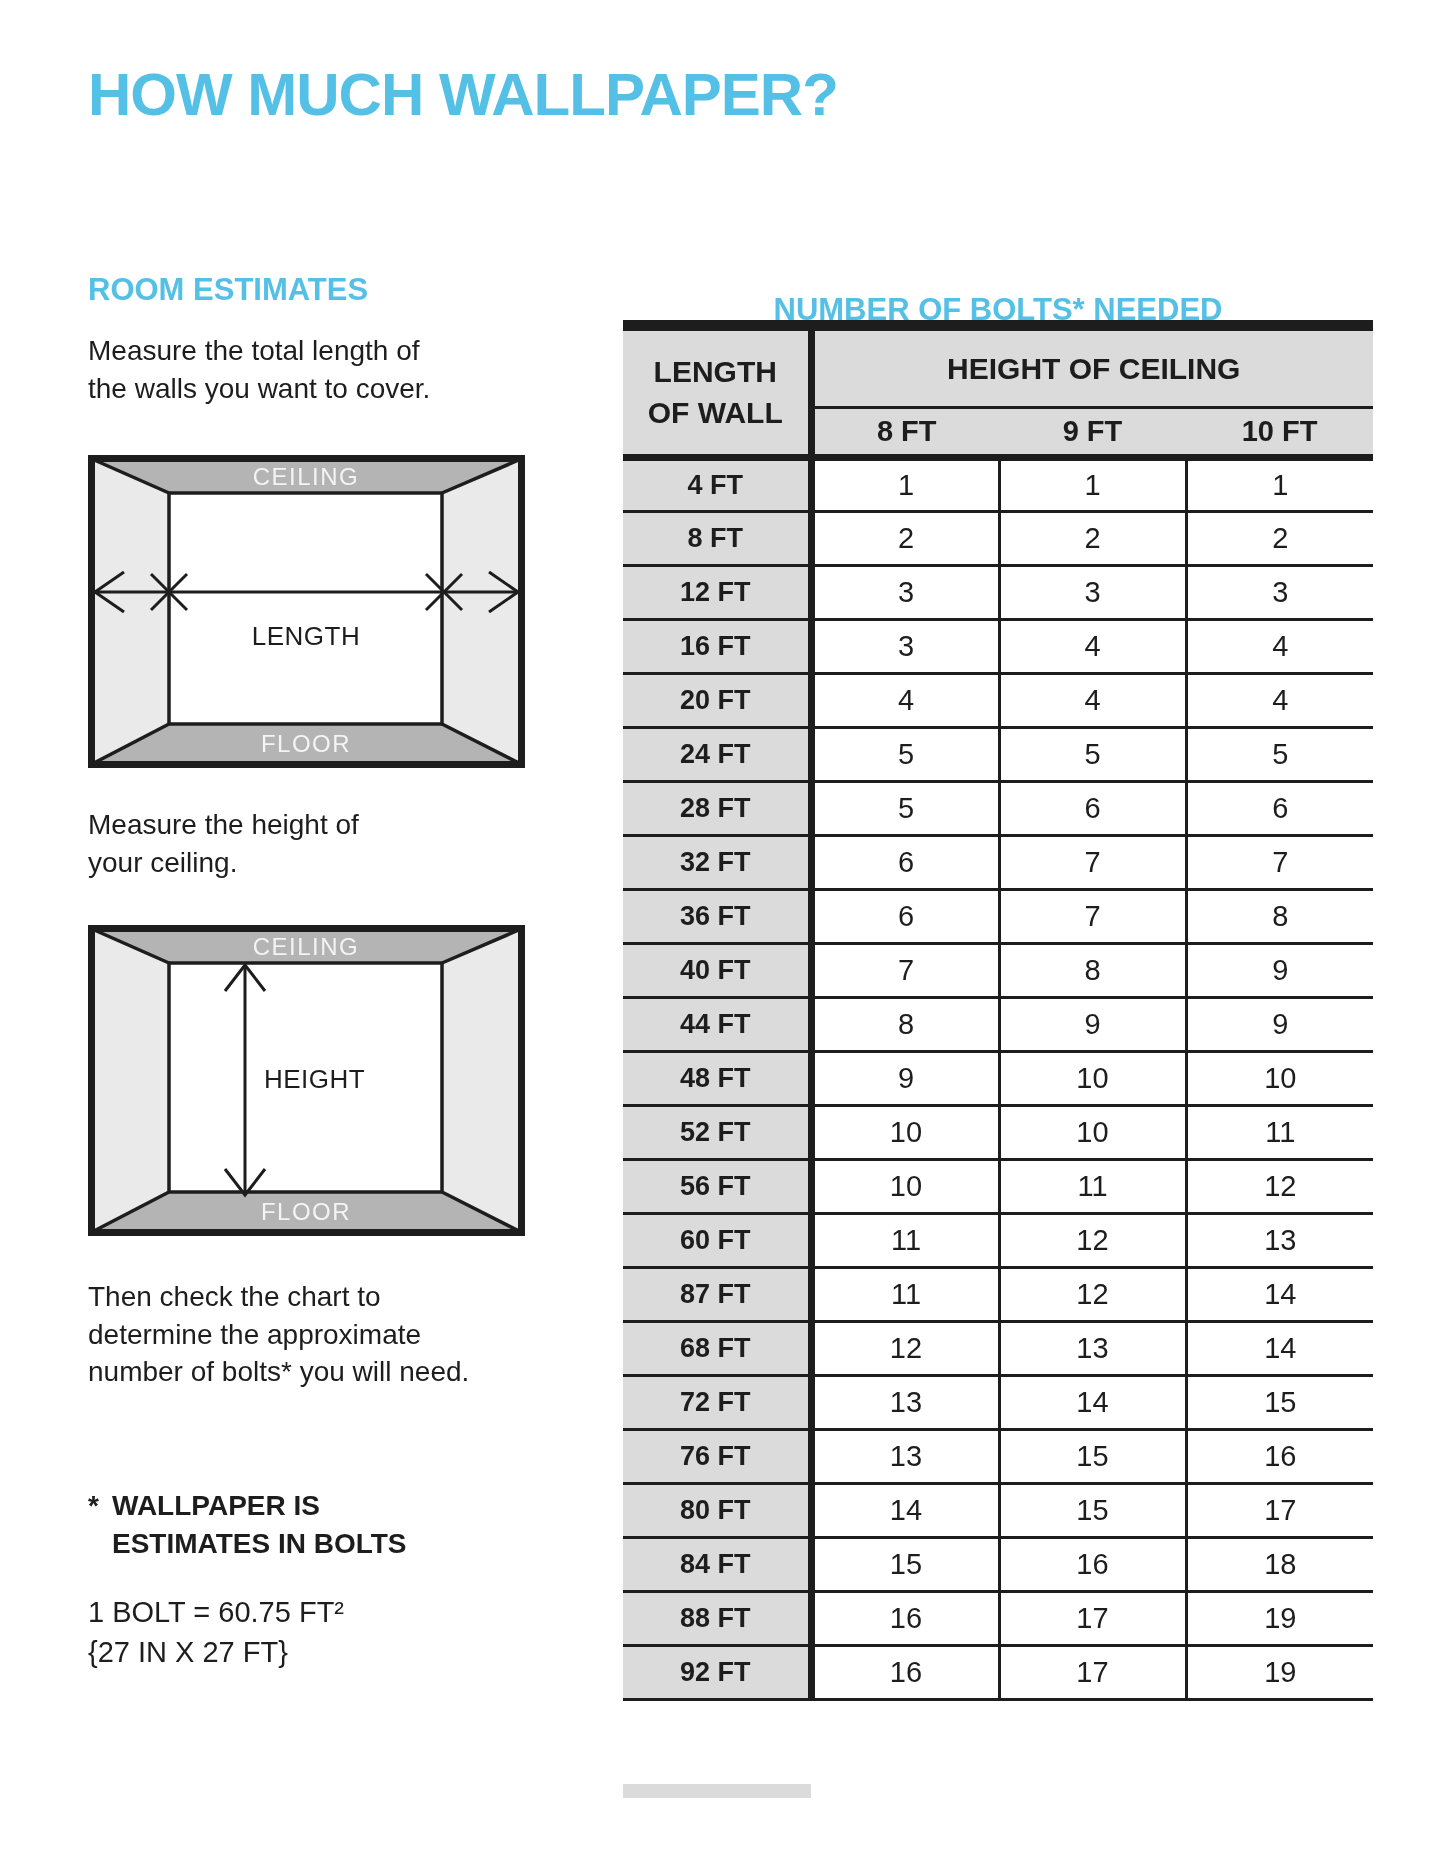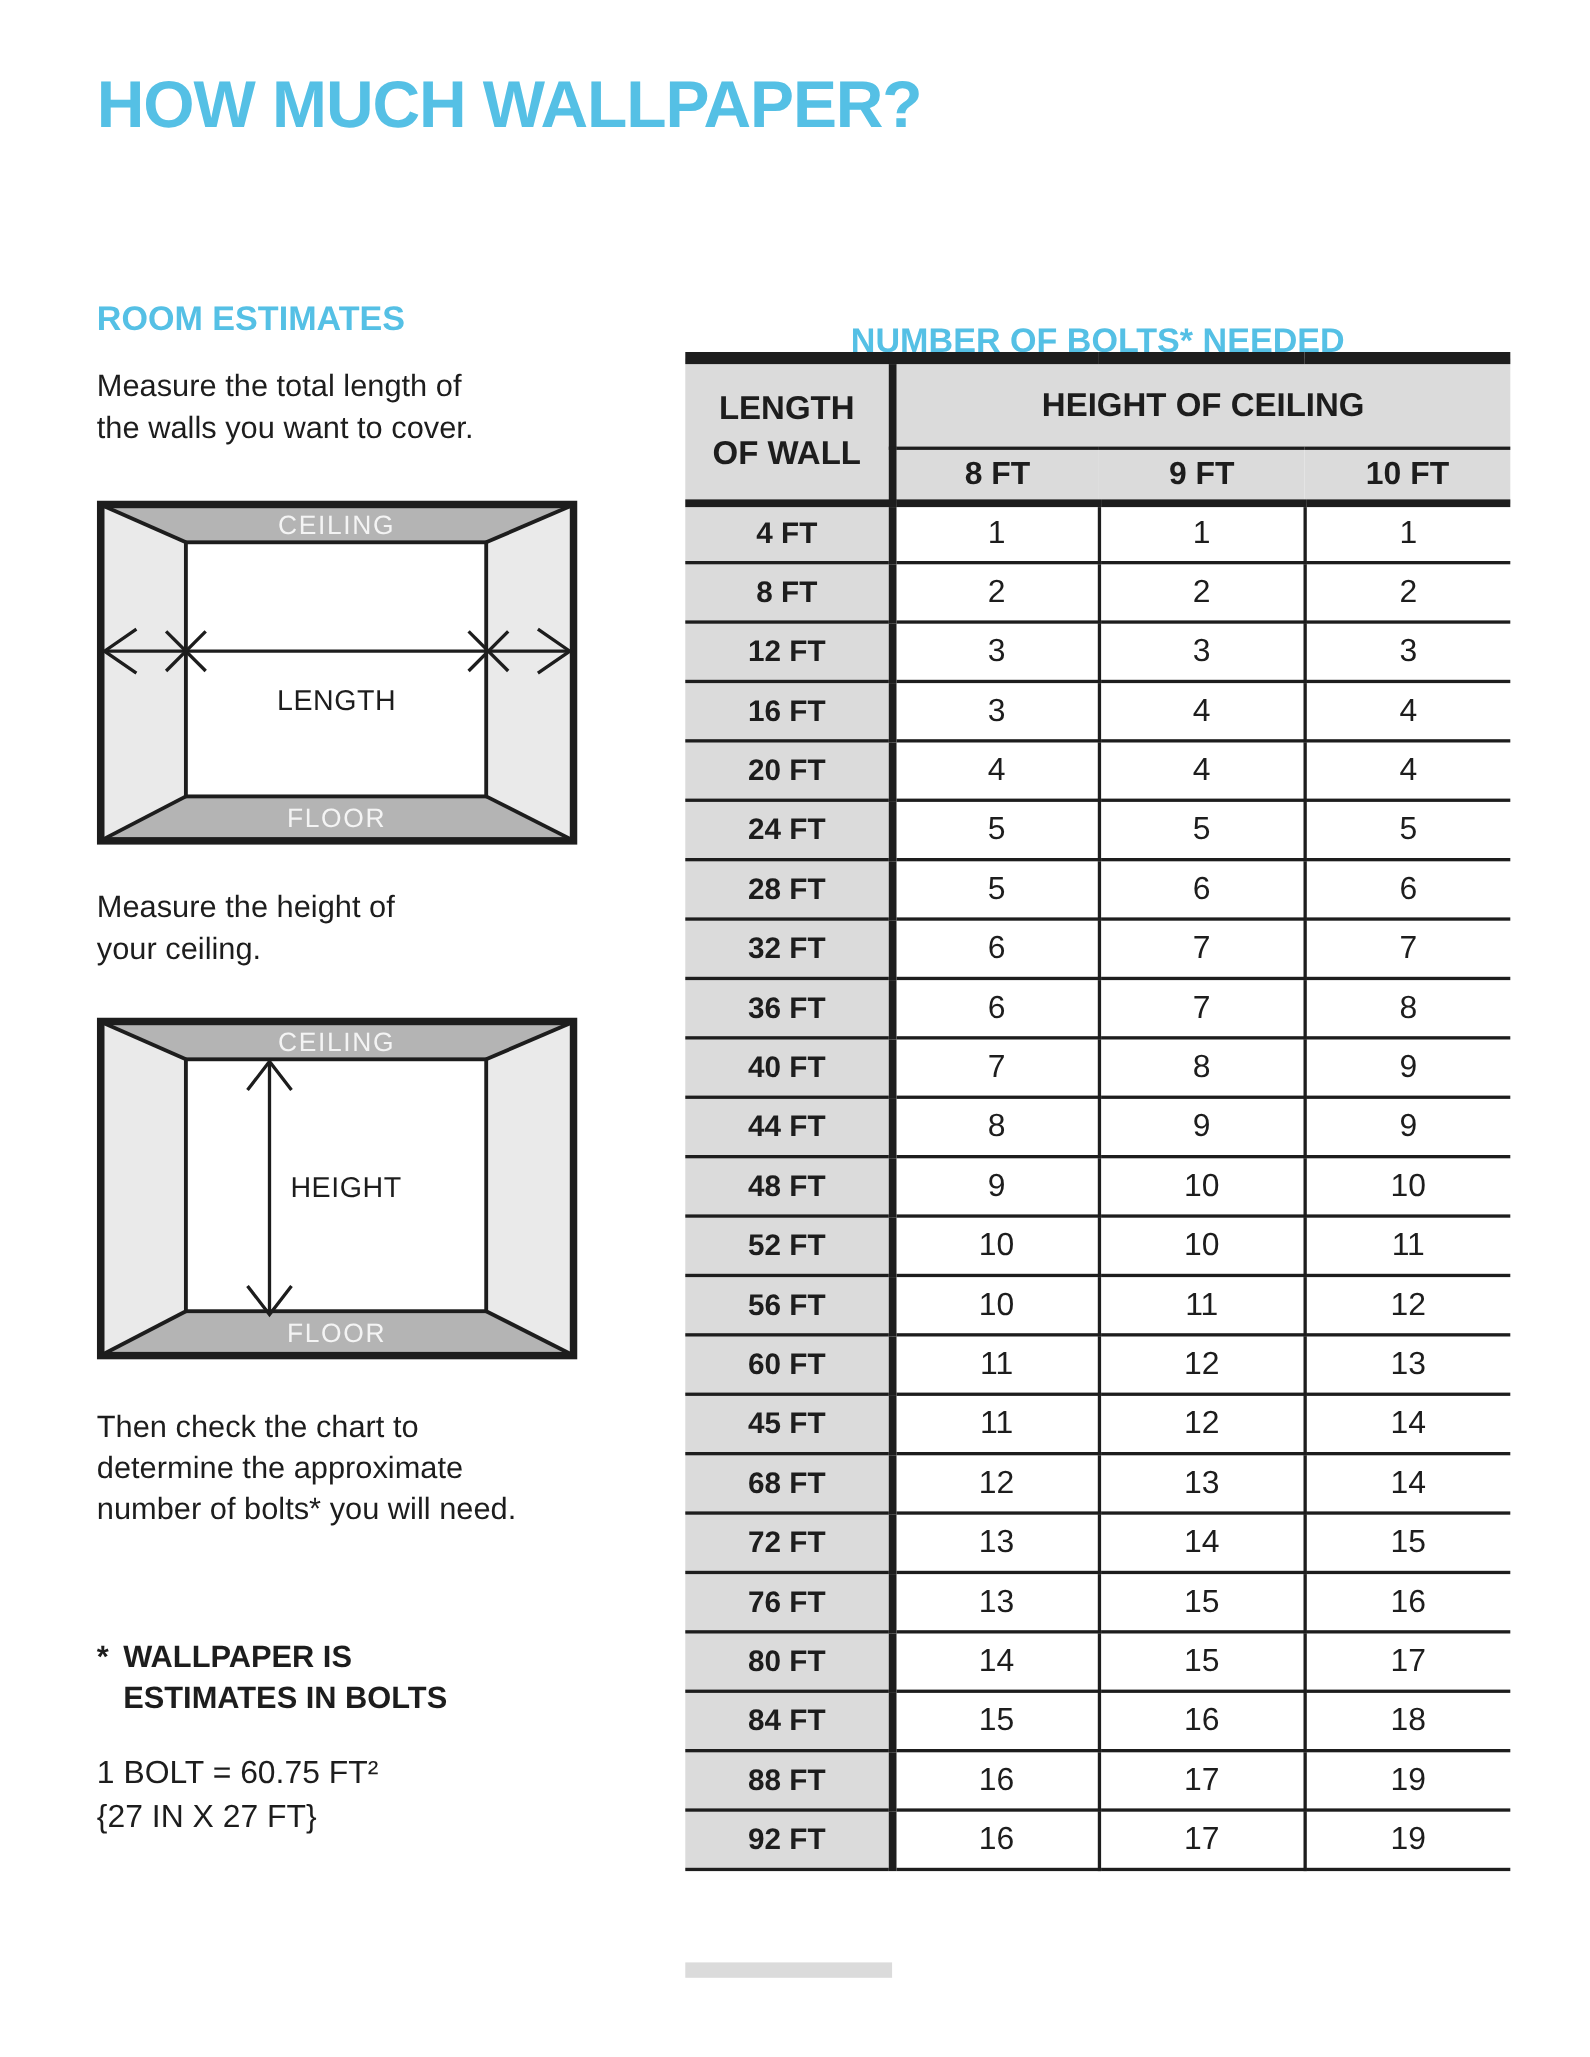--- a/index.html
+++ b/index.html
@@ -277,21 +277,21 @@
         <td class="v1">11</td>
         <td class="v2">12</td>
       </tr>
       <tr>
         <th class="row-label">60 FT</th>
         <td class="v0">11</td>
         <td class="v1">12</td>
         <td class="v2">13</td>
       </tr>
       <tr>
-        <th class="row-label">45 FT</th>
+        <th class="row-label">87 FT</th>
         <td class="v0">11</td>
         <td class="v1">12</td>
         <td class="v2">14</td>
       </tr>
       <tr>
         <th class="row-label">68 FT</th>
         <td class="v0">12</td>
         <td class="v1">13</td>
         <td class="v2">14</td>
       </tr>

